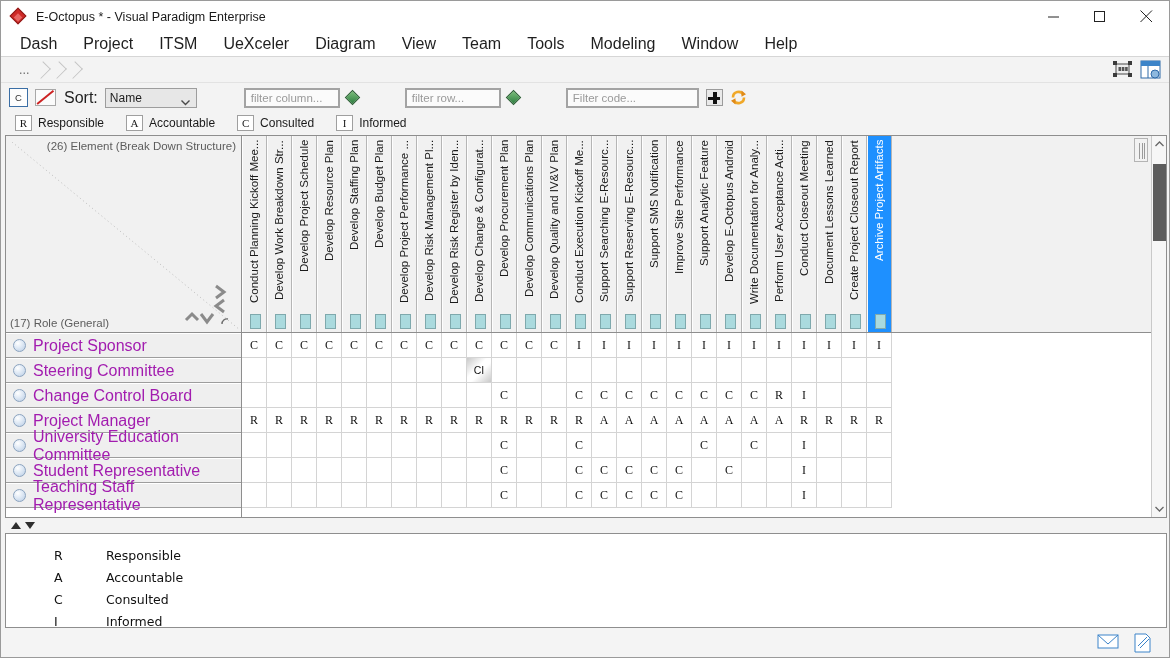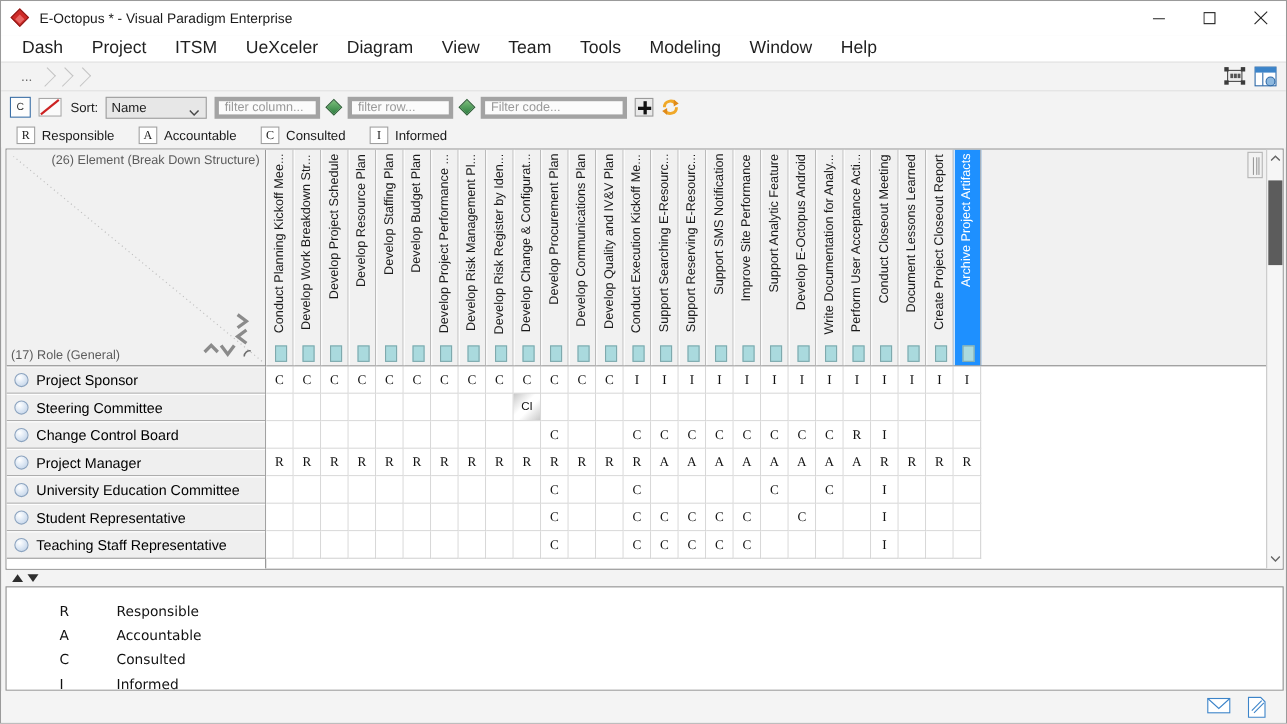--- a/index.html
+++ b/index.html
@@ -115,42 +115,43 @@
     border: 1px solid #a8a8a8;
     background: #fbfbfb;
     position: relative;
   }
   .slash-btn:after {
     content:""; position:absolute; left:1px; top:13px;
     width: 21px; height: 1.5px; background:#cc2222;
     transform-origin: left center;
     transform: rotate(-39deg);
   }
-  .lbl-sort { font-size: 12px; color: #1f1f1f; margin-left: 1px; }
+  .lbl-sort { font-size: 16px; color: #1f1f1f; margin-left: 1px; }
   .combo {
     width: 92px; height: 20px;
     border: 1px solid #9d9d9d;
     background: #e7e7e7;
     display:flex; align-items:center;
     font-size: 12px; color:#1c1c1c;
     padding-left: 4px;
     position: relative;
   }
   .combo .chev {
     position:absolute; right: 6px; top: 6px;
   }
   .tinput {
     height: 20px;
-    border: 4px solid #a3a3a3;
+    border: 2px solid #a3a3a3;
     background: #fbfbfb;
     font-size: 11.5px;
     color: #9a9a9a;
     padding: 0 5px;
     display: flex; align-items: center;
     font-family: "Liberation Sans", sans-serif;
+    margin-left: 40px;
   }
   .diamond-ico {
     width: 11px; height: 11px;
     background: linear-gradient(135deg,#7bbf7b,#2c7d3f);
     transform: rotate(45deg);
     border: 1px solid #2a5e33;
   }
   .plus-btn {
     width: 17px; height: 17px; position: relative;
     background: #e9e9e9; border: 1px solid #9b9b9b;
@@ -217,21 +218,21 @@
     width: 56px; height: 48px;
   }
   .rowlabels { flex: 1; border-right: 1px solid #8e8e8e; background:#fff; }
   .rowlabel {
     height: 25px;
     background: #efefef;
     border-bottom: 1px solid #9d9d9d;
     border-top: 1px solid #ffffff;
     display: flex; align-items: center;
     padding-left: 7px;
-    font-size: 13px; color: #000000;
+    font-size: 16px; color: #a21caf;
   }
   .rowlabel .bullet {
     width: 13px; height: 13px; border-radius: 50%;
     background: radial-gradient(circle at 35% 30%, #ffffff 0%, #dfe9f5 45%, #b9cce3 100%);
     border: 1px solid #8ba3bf;
     margin-right: 7px; flex: 0 0 auto;
   }
 
   .gridarea { flex: 1; display: flex; flex-direction: column; position: relative; overflow: hidden; }
   .colheaders {

